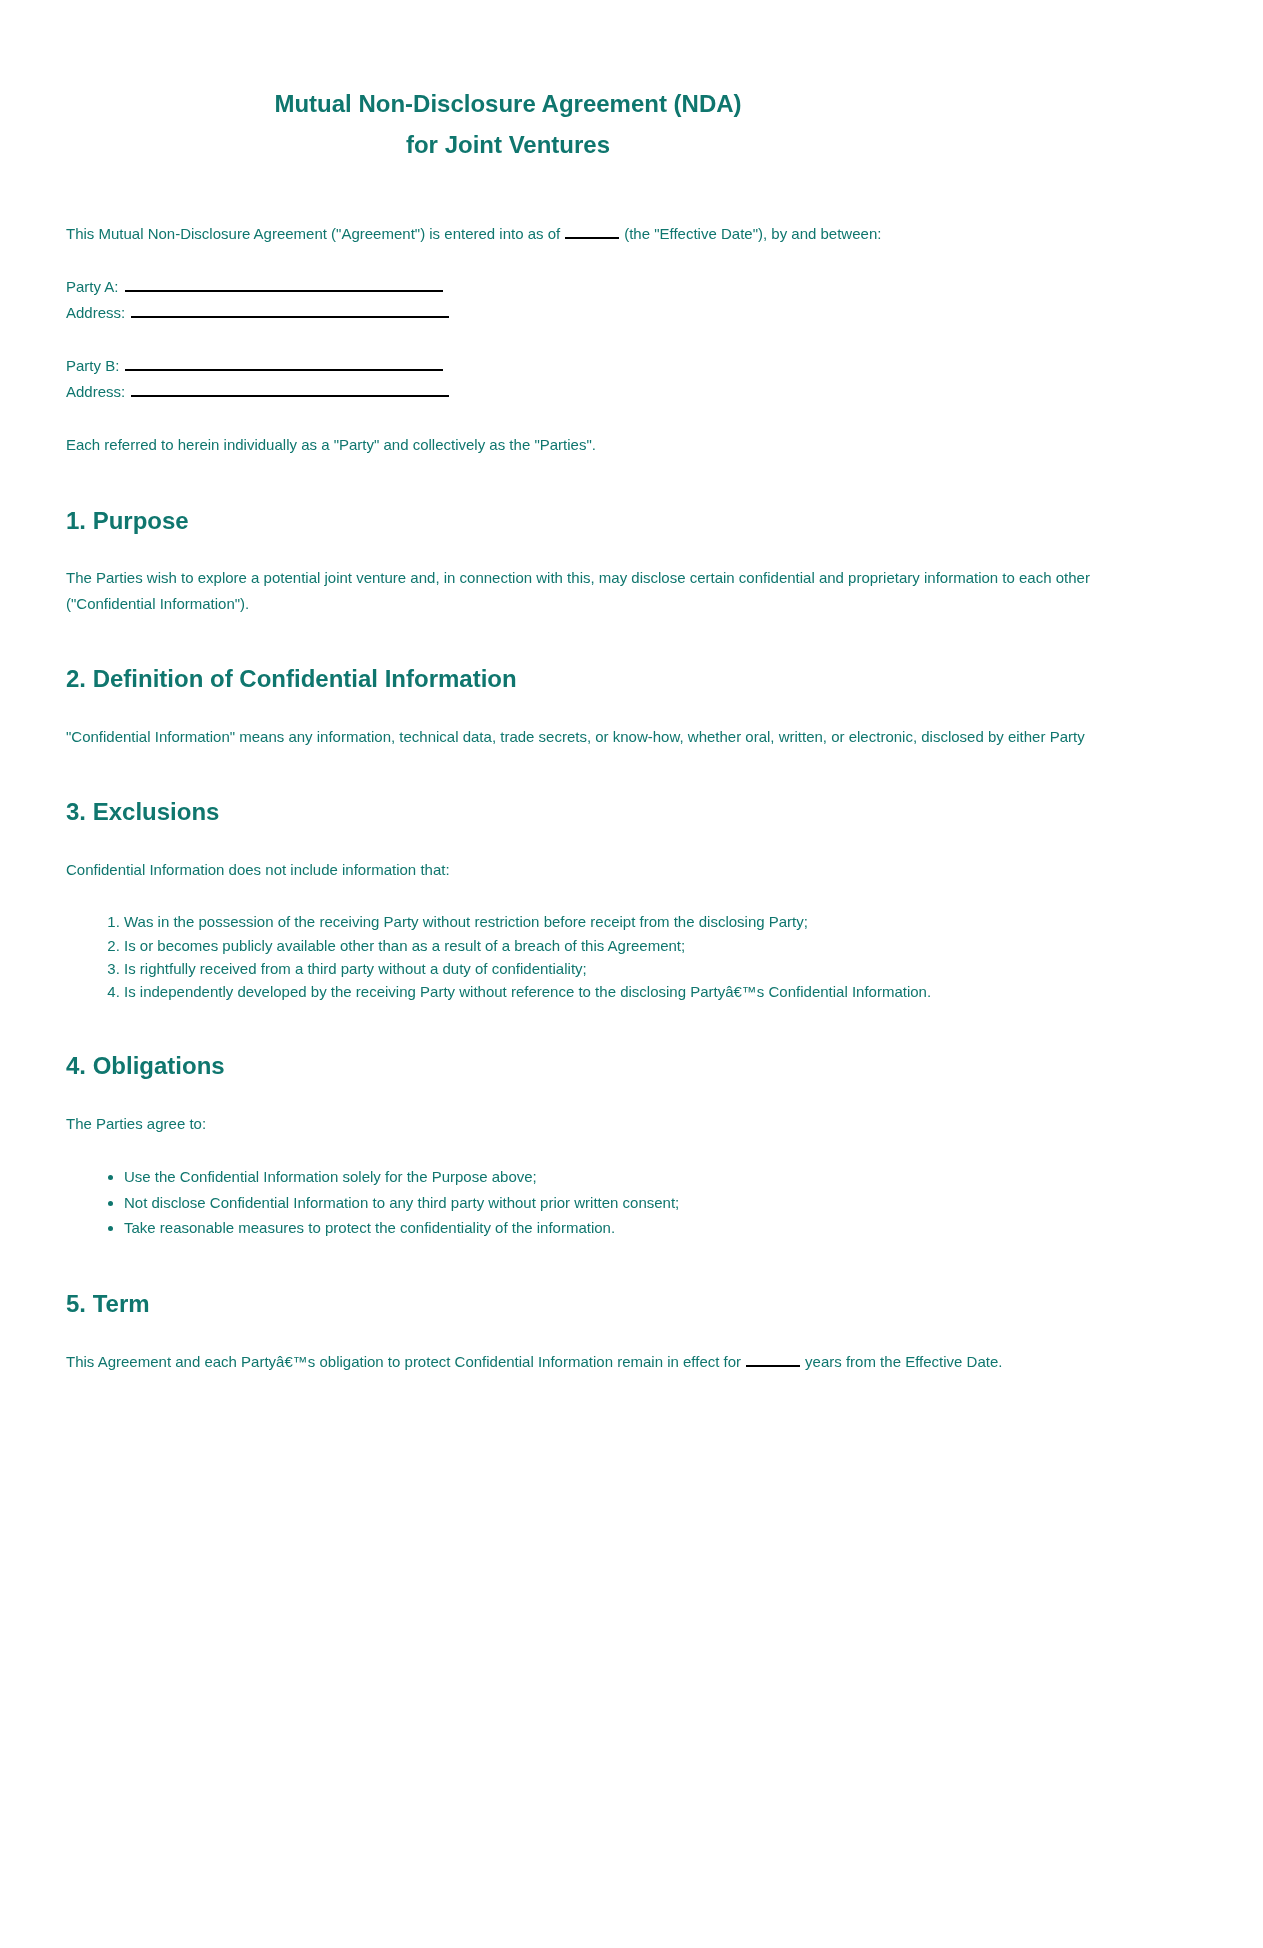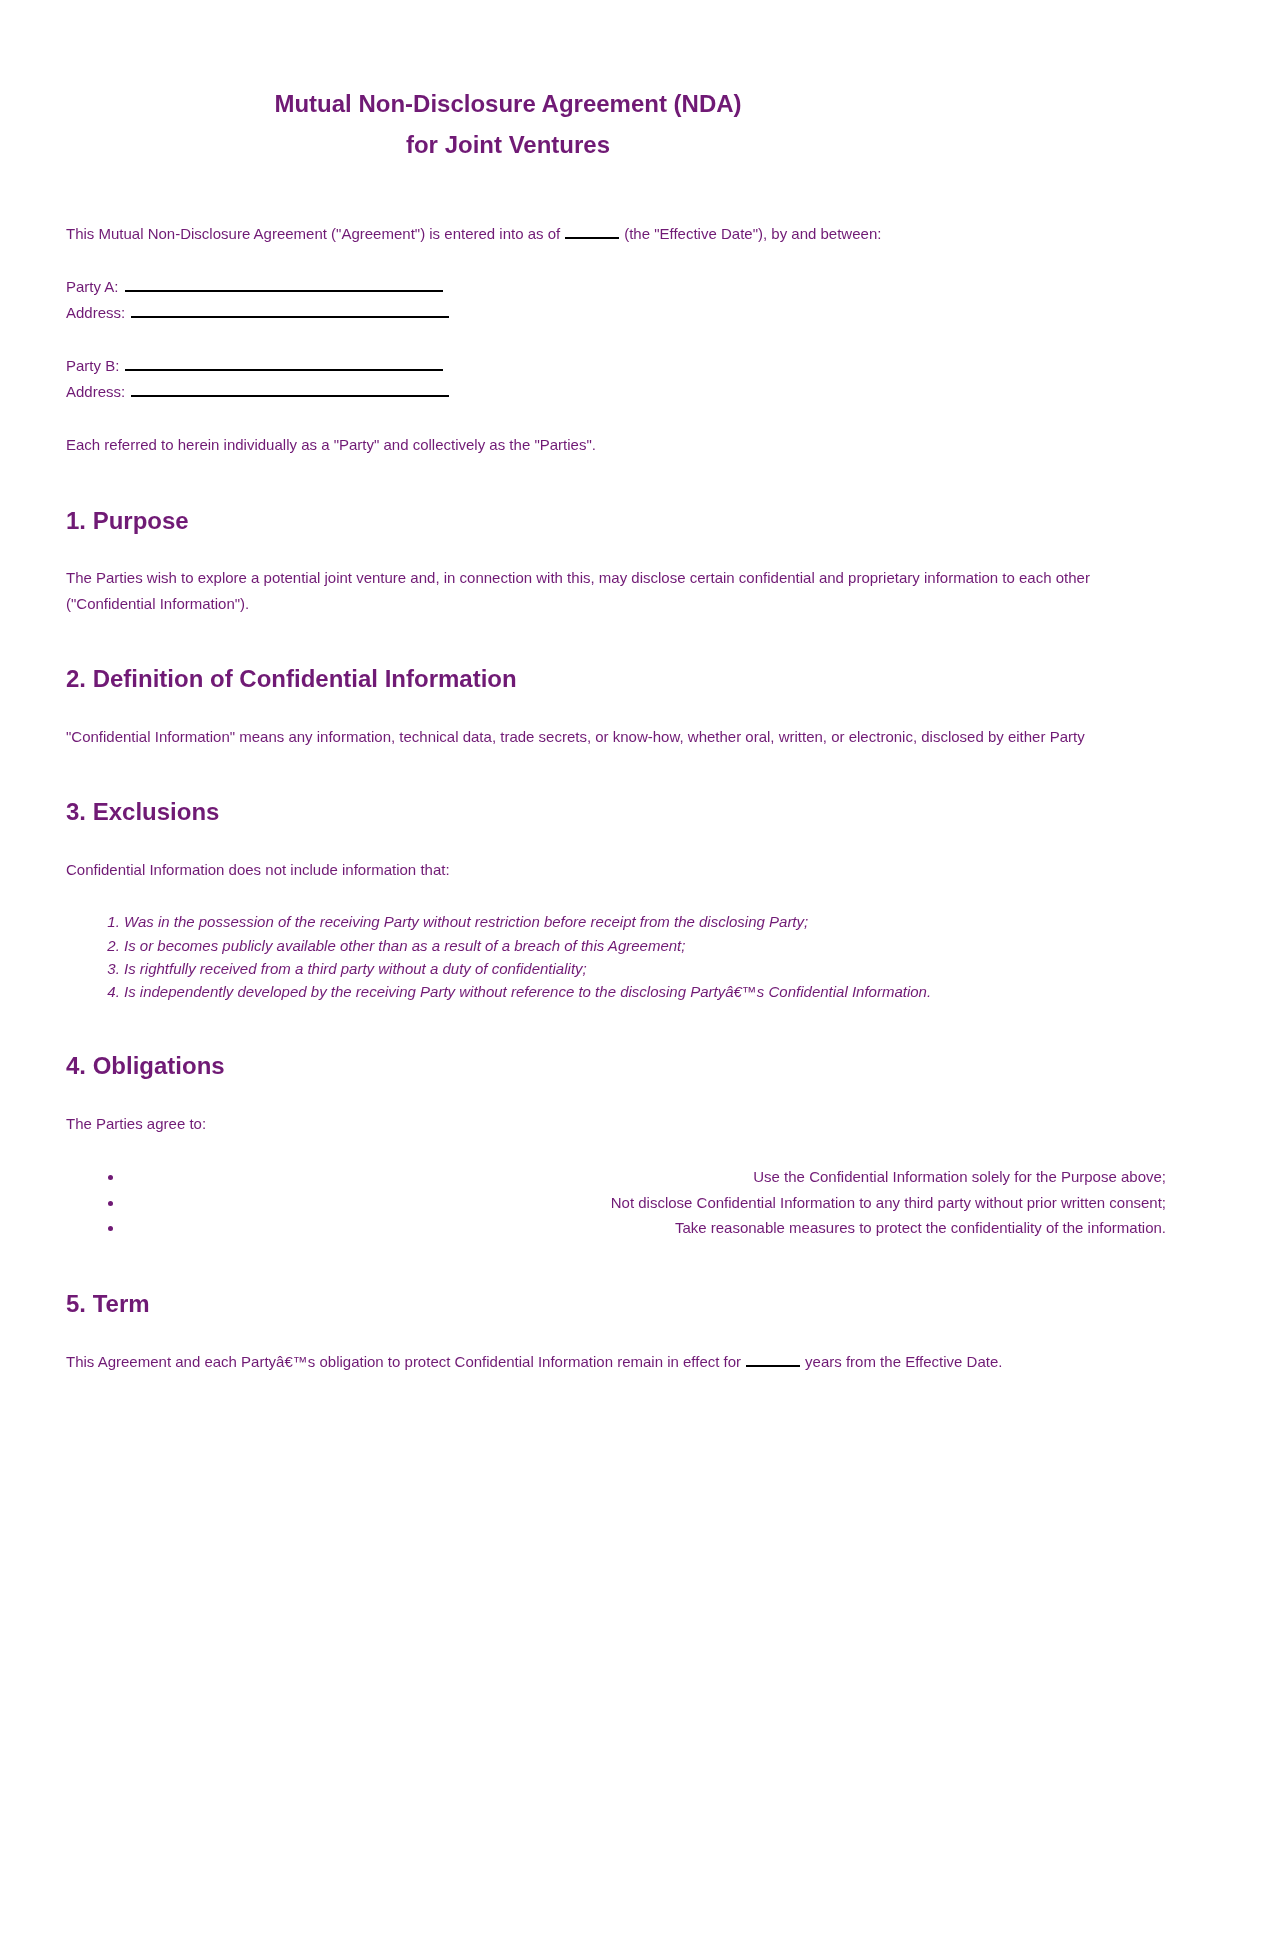--- a/index.html
+++ b/index.html
@@ -3,21 +3,21 @@
 <meta charset="utf-8">
 <style>
   html, body { margin: 0; padding: 0; background: #ffffff; }
   .page {
     position: relative;
     width: 1263px;
     height: 1440px;
     background: #ffffff;
     overflow: hidden;
     font-family: "Liberation Sans", sans-serif;
-    color: #701a75;
+    color: #0f766e;
   }
   .doc {
     position: absolute;
     left: 66px;
     top: 0;
     width: 1100px;
     font-size: 15px;
     line-height: 1.7;
   }
   h1.doc-title {
@@ -39,28 +39,27 @@
   .blank {
     display: inline-block;
     height: 13px;
     border-bottom: 2px solid #000000;
   }
   .blank-short { width: 54px; margin: 0 5px; }
   .blank-long  { width: 318px; margin-left: 6px; }
   ol.numbered {
     margin: 12px 0;
     padding-left: 58px;
-    font-style: italic;
   }
   ol.numbered li { line-height: 1.55; }
   ul.bullets {
     margin: 20px 0;
     padding-left: 58px;
   }
-  ul.bullets li { line-height: 1.7; text-align: right; }
+  ul.bullets li { line-height: 1.7; }
 </style>
 </head>
 <body>
 
 <div class="page">
   <div class="doc">
 
     <h1 class="doc-title">
       <span>Mutual Non-Disclosure Agreement (NDA)</span><br>
       <span>for Joint Ventures</span>

